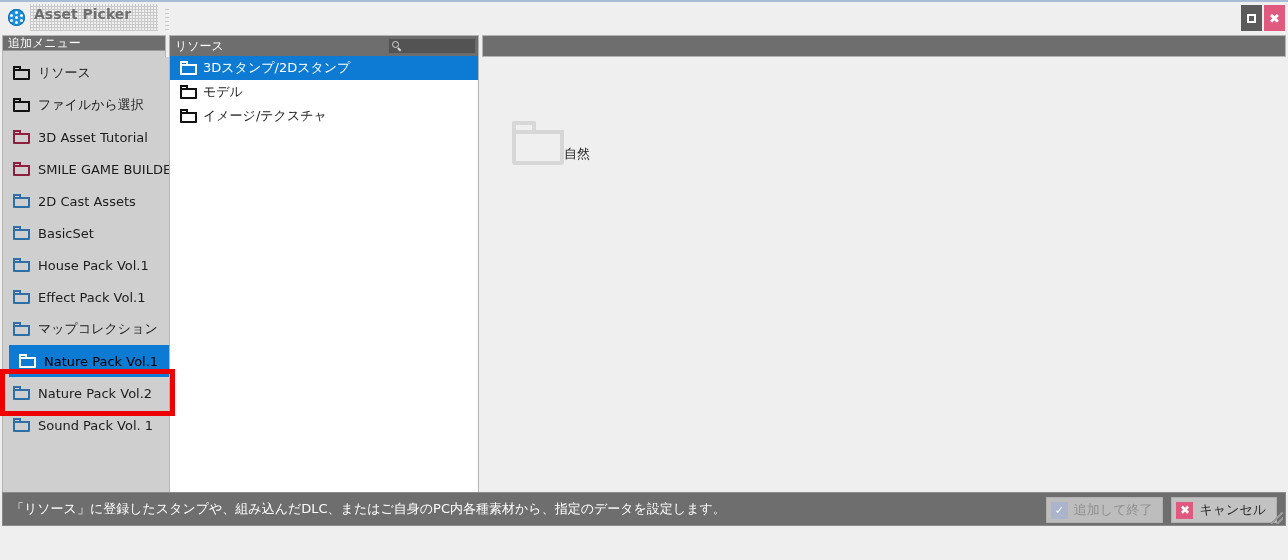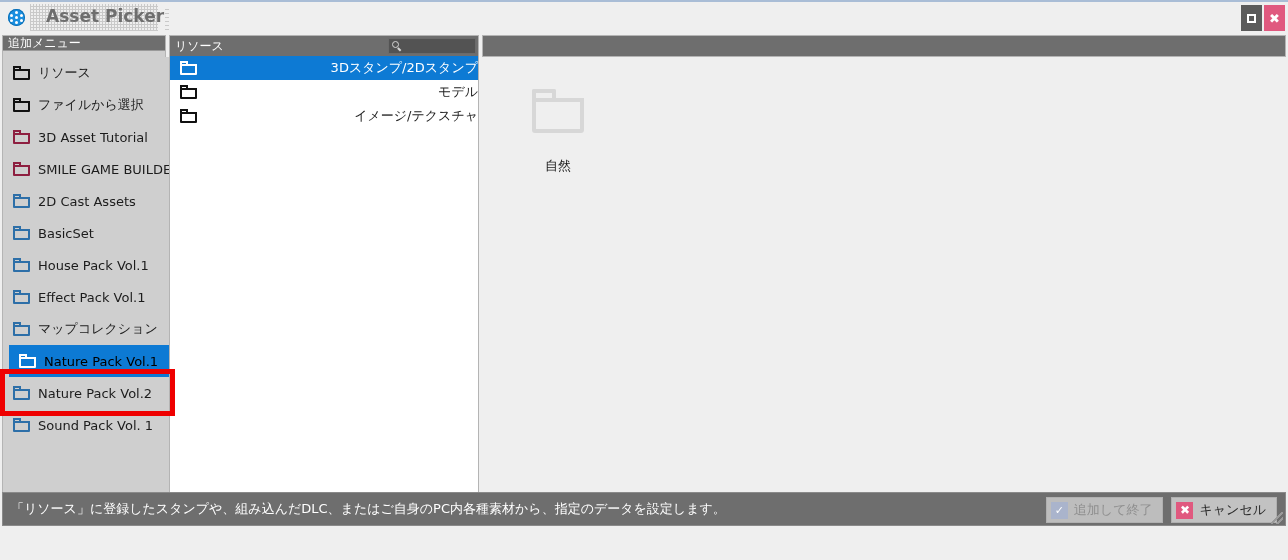--- a/index.html
+++ b/index.html
@@ -36,22 +36,22 @@
   }
   #drag-strip {
     position: absolute; left: 30px; top: 2px;
     width: 128px; height: 27px;
     background-image:
       repeating-linear-gradient(0deg, #c9c9c9 0, #c9c9c9 1px, transparent 1px, transparent 3px),
       repeating-linear-gradient(90deg, #c9c9c9 0, #c9c9c9 1px, transparent 1px, transparent 3px);
     background-size: 3px 3px;
   }
   #title-text {
-    position: absolute; left: 46px; top: 4px;
-    font-size: 17px; font-weight: bold;
+    position: absolute; left: 34px; top: 4px;
+    font-size: 14px; font-weight: bold;
     color: #6e6e6e;
     letter-spacing: 0px;
     font-family: "DejaVu Sans", "Liberation Sans", sans-serif;
   }
   #dots-col {
     position: absolute; left: 165px; top: 4px;
     width: 4px; height: 24px;
     background-image: repeating-linear-gradient(0deg, #c9c9c9 0, #c9c9c9 1px, transparent 1px, transparent 4px);
   }
   #btn-maximize {
@@ -205,21 +205,20 @@
     background: #ffffff;
     height: 459px;
   }
   .asset-item {
     height: 24px;
     display: flex; align-items: center;
     padding-left: 10px;
     font-size: 13px;
     color: #1c1c1c;
     cursor: pointer;
-    justify-content: space-between;
   }
   .asset-item.selected {
     background: #0d7ad4;
     color: #ffffff;
   }
   .asset-item .label { margin-left: 6px; }
 
   
   #main-panel {
     position: absolute; left: 482px; top: 33px;
@@ -231,21 +230,21 @@
     border: 1px solid #b4b4b4;
   }
   #main-body {
     height: 459px;
     background: #efefef;
     position: relative;
   }
   .thumb-cell {
     position: absolute; left: 30px; top: 30px;
     width: 92px; height: 110px;
-    display: flex; flex-direction: column; align-items: center;
+    display: flex; flex-direction: row; align-items: center;
     cursor: pointer;
   }
   .big-folder {
     position: relative;
     width: 52px; height: 44px;
     color: #d7d7d7;
     margin-top: 2px;
   }
   .big-folder .body {
     position: absolute; left: 0; top: 9px;

